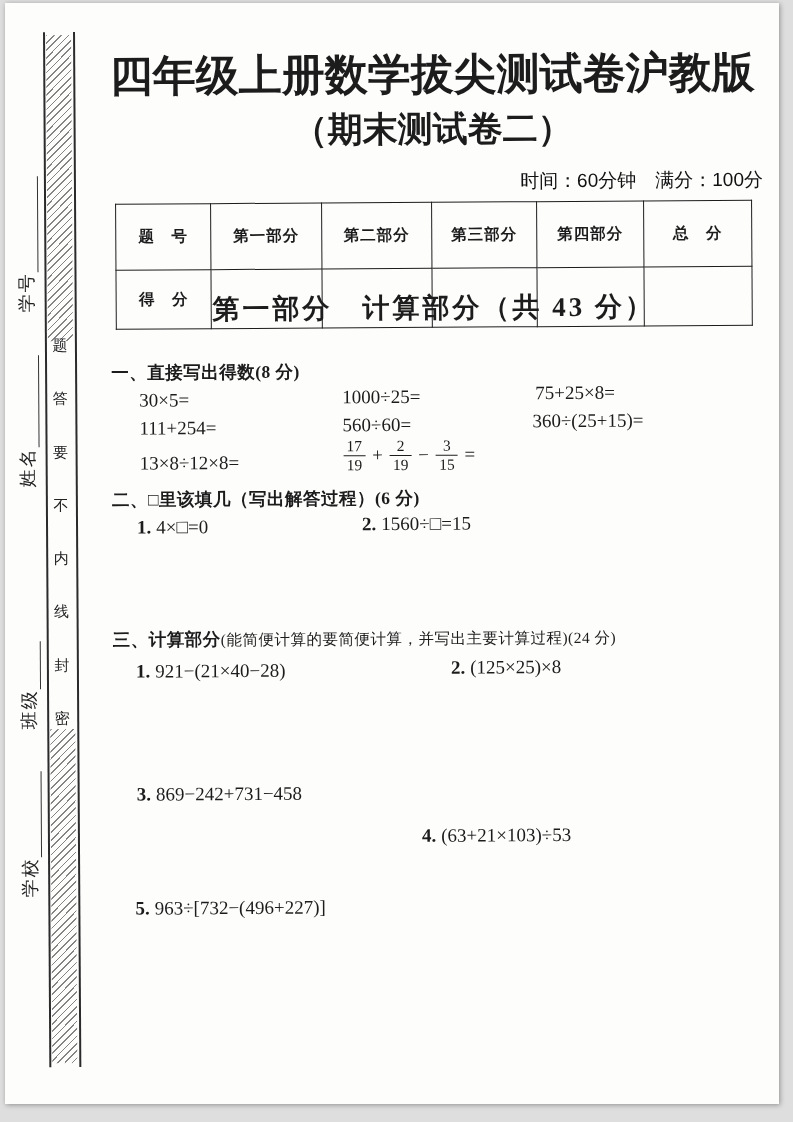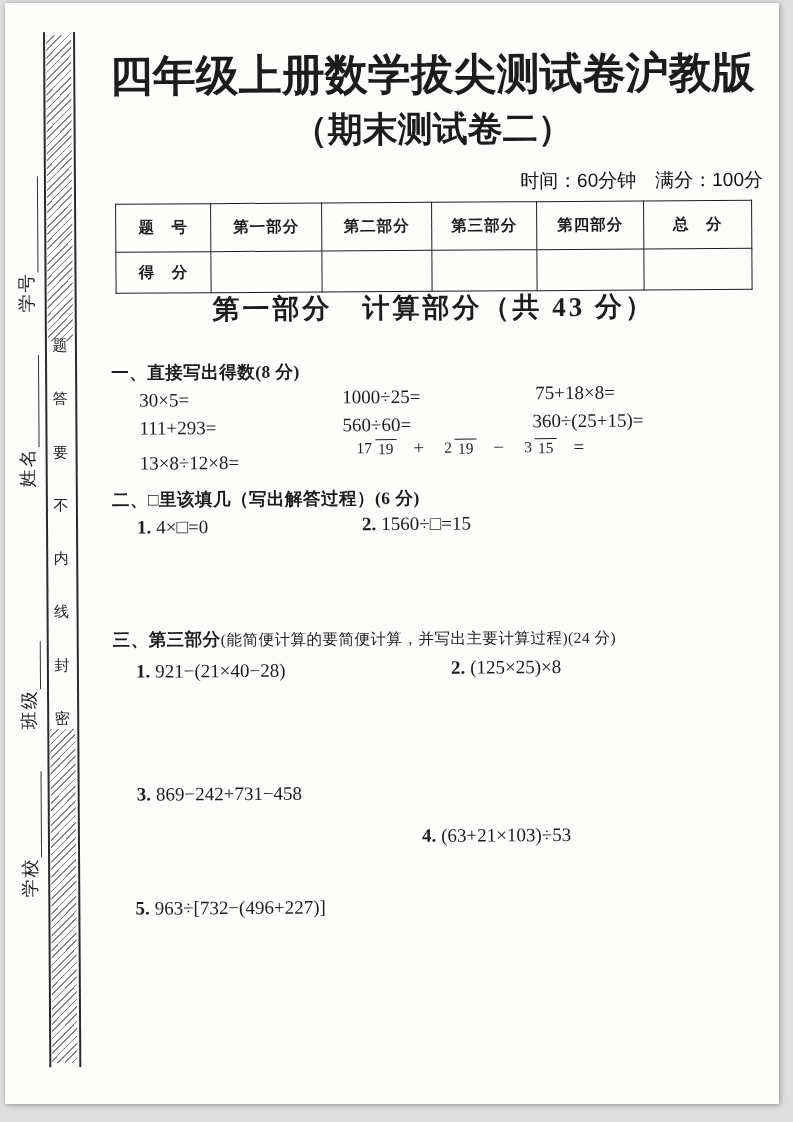--- a/index.html
+++ b/index.html
@@ -55,38 +55,38 @@
     font-size:19px;font-family:"Liberation Sans","DejaVu Sans",sans-serif;color:#111;
   }
 
   
   table.score{
     position:absolute;left:117px;top:202px;
     border-collapse:collapse;table-layout:fixed;
     font-size:15.5px;
   }
   table.score td{
-    border:1.8px solid #1d1d1d;text-align:center;padding:7px;
+    border:1.8px solid #1d1d1d;text-align:center;padding:16px;
     font-weight:600;letter-spacing:1px;
   }
   table.score tr.r1 td{height:33px;}
   table.score tr.r2 td{height:26px;}
 
   
   .part-heading{
     position:absolute;left:117px;top:290px;width:636px;text-align:center;
     font-size:27px;font-weight:800;letter-spacing:3px;
   }
   .sec-title{position:absolute;font-size:17.5px;font-weight:800;letter-spacing:.5px;}
   .prob{position:absolute;font-size:19px;white-space:nowrap;}
   .item{position:absolute;font-size:19px;white-space:nowrap;}
   .item .pnum{font-weight:800;margin-right:5px;}
   .note{font-weight:500;font-size:15.5px;}
-  .frac{display:inline-flex;text-align:center;
-        vertical-align:middle;font-size:15.5px;line-height:1.15;margin:0 17px;}
+  .frac{display:inline-flex;flex-direction:column;text-align:center;
+        vertical-align:middle;font-size:15.5px;line-height:1.15;margin:0 7px;}
   .frac .fd{border-top:1.6px solid #1c1c1c;padding:0 3px;}
   .frac .fn{padding:0 3px;}
   .fracrow{position:absolute;display:flex;align-items:center;font-size:19px;}
 </style>
 </head>
 <body>
 
 <div class="page">
   <div class="paper"></div>
 
@@ -156,22 +156,22 @@
         <td></td>
       </tr>
     </tbody>
       </table>
 
     <div class="part-heading">第一部分　计算部分（共 43 分）</div>
 
     <div class="sec-title" style="left:112px;top:359px;">一、直接写出得数(8 分)</div>
     <span class="prob" style="left:140px;top:388px;">30×5=</span>
     <span class="prob" style="left:343px;top:386px;text-align:center;">1000÷25=</span>
-    <span class="prob" style="left:536px;top:383px;">75+18×8=</span>
-    <span class="prob" style="left:140px;top:416px;">111+293=</span>
+    <span class="prob" style="left:536px;top:383px;">75+25×8=</span>
+    <span class="prob" style="left:140px;top:416px;">111+254=</span>
     <span class="prob" style="left:343px;top:414px;">560÷60=</span>
     <span class="prob" style="left:533px;top:411px;">360÷(25+15)=</span>
     <span class="prob" style="left:140px;top:451px;">13×8÷12×8=</span>
 
     <div class="fracrow" style="left:337px;top:437px;">
       <span class="frac">
         <span class="fn">17</span>
         <span class="fd">19</span>
       </span>
       <span>+</span>
@@ -189,21 +189,21 @@
 
     <div class="sec-title" style="left:112px;top:486px;">二、□里该填几（写出解答过程）(6 分)</div>
     <div class="item" style="left:137px;top:515px;">
       <span class="pnum">1.</span><span>4×□=0</span>
     </div>
     <div class="item" style="left:362px;top:513px;">
       <span class="pnum">2.</span><span>1560÷□=15</span>
     </div>
 
     <div class="sec-title" style="left:112px;top:626px;">
-      <span>三、第三部分</span><span class="note">(能简便计算的要简便计算，并写出主要计算过程)</span><span class="note">(24 分)</span>
+      <span>三、计算部分</span><span class="note">(能简便计算的要简便计算，并写出主要计算过程)</span><span class="note">(24 分)</span>
     </div>
     <div class="item" style="left:135px;top:659px;">
       <span class="pnum">1.</span><span>921−(21×40−28)</span>
     </div>
     <div class="item" style="left:450px;top:657px;">
       <span class="pnum">2.</span><span>(125×25)×8</span>
     </div>
     <div class="item" style="left:135px;top:782px;">
       <span class="pnum">3.</span><span>869−242+731−458</span>
     </div>

